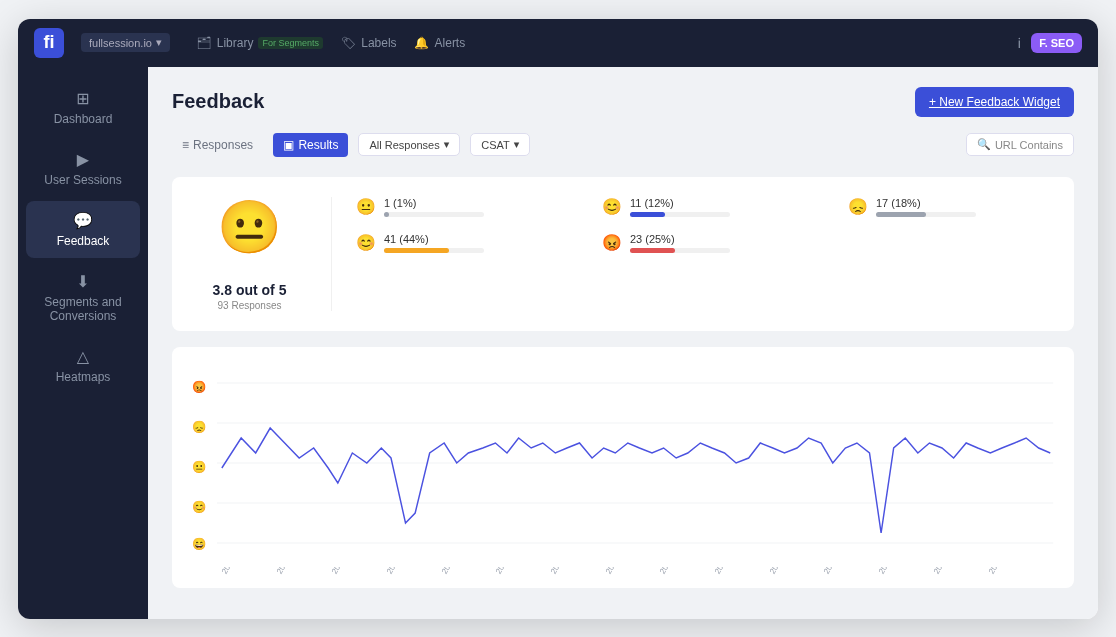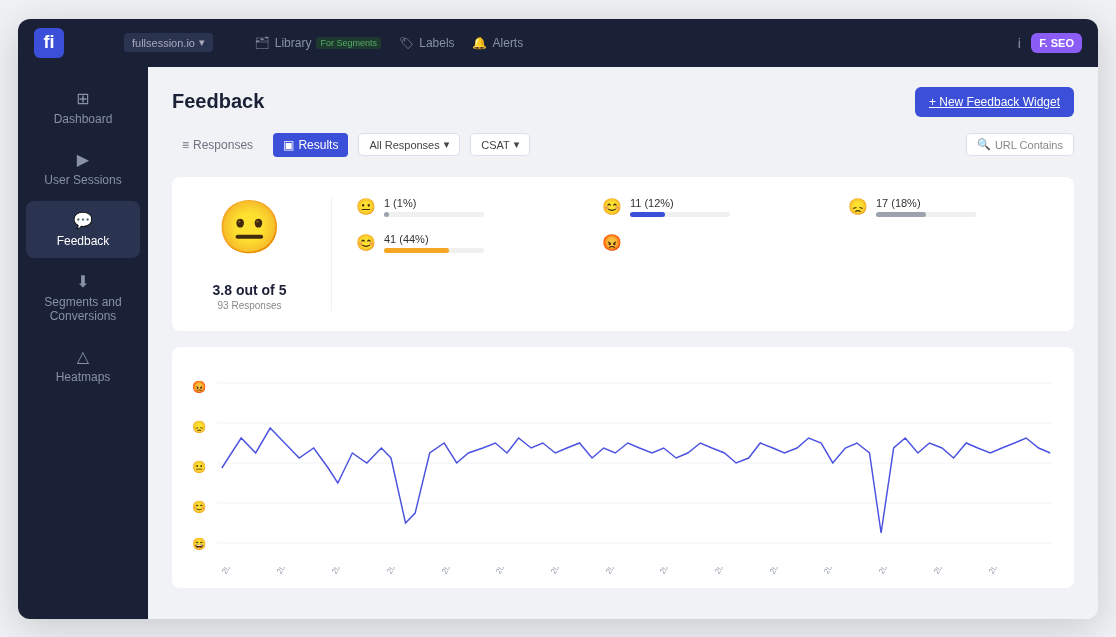--- a/index.html
+++ b/index.html
@@ -1,23 +1,23 @@
 <!DOCTYPE html>
 <html><head>
   <meta charset="utf-8">
   <style>
     * { box-sizing: border-box; margin: 0; padding: 0; }
     body { font-family: -apple-system, BlinkMacSystemFont, 'Segoe UI', sans-serif; background: #f0f2f5; width: 1116px; height: 637px; overflow: hidden; display: flex; align-items: center; justify-content: center; }
 
     .browser-chrome { width: 1080px; height: 600px; background: #fff; border-radius: 12px; box-shadow: 0 8px 40px rgba(0,0,0,0.18); overflow: hidden; display: flex; flex-direction: column; }
 
     
-    .top-nav { background: #1a2035; height: 48px; display: flex; align-items: center; padding: 0 16px; gap: 32px; flex-shrink: 0; }
+    .top-nav { background: #1a2035; height: 48px; display: flex; align-items: center; padding: 0 16px; gap: 17px; flex-shrink: 0; }
     .logo { color: #fff; font-weight: 700; font-size: 18px; background: #3b4fd8; border-radius: 6px; width: 30px; height: 30px; display: flex; align-items: center; justify-content: center; }
-    .workspace-badge { background: #2a3350; border-radius: 4px; color: #aab; font-size: 11px; padding: 3px 8px; display: flex; align-items: center; gap: 4px; cursor: pointer; margin-left: 28px; }
+    .workspace-badge { background: #2a3350; border-radius: 4px; color: #aab; font-size: 11px; padding: 3px 8px; display: flex; align-items: center; gap: 4px; cursor: pointer; }
     .nav-links { display: flex; gap: 18px; margin-left: 10px; }
     .nav-link { color: #8892a4; font-size: 12px; display: flex; align-items: center; gap: 5px; cursor: pointer; }
     .nav-right { margin-left: auto; display: flex; align-items: center; gap: 10px; }
     .info-icon { color: #8892a4; font-size: 14px; cursor: pointer; }
     .user-avatar { background: #8b5cf6; color: #fff; font-size: 11px; font-weight: 600; border-radius: 6px; padding: 4px 8px; cursor: pointer; }
 
     
     .main-layout { display: flex; flex: 1; overflow: hidden; }
 
     
@@ -201,20 +201,26 @@
             <div class="rating-info">
               <div class="rating-label">41 (44%)</div>
               <div class="rating-bar-bg">
                 <div class="rating-bar-fill bar-yellow" style="width:65%"></div>
               </div>
             </div>
           </div>
 
           <div class="rating-row">
             <span class="rating-emoji">😡</span>
+            <div class="rating-info">
+              <div class="rating-label">23 (25%)</div>
+              <div class="rating-bar-bg">
+                <div class="rating-bar-fill bar-red" style="width:45%"></div>
+              </div>
+            </div>
           </div>
 
         </div>
       </div>
 
       <div class="chart-area">
         <svg class="chart-svg" viewBox="0 0 900 200" preserveAspectRatio="none" xmlns="http://www.w3.org/2000/svg">
 
           <text x="5" y="28" font-size="12">😡</text>
           <text x="5" y="68" font-size="12">😞</text>

